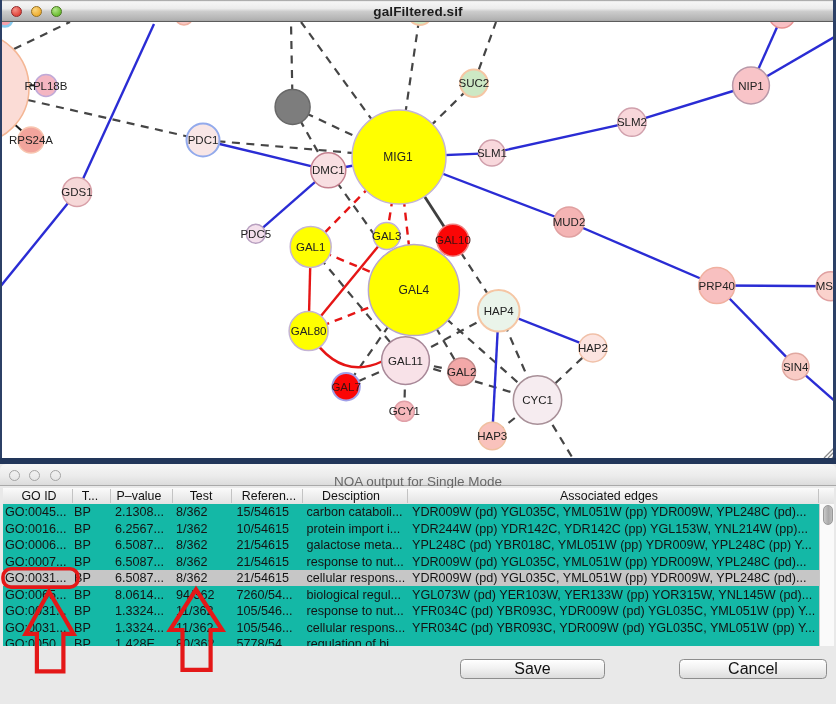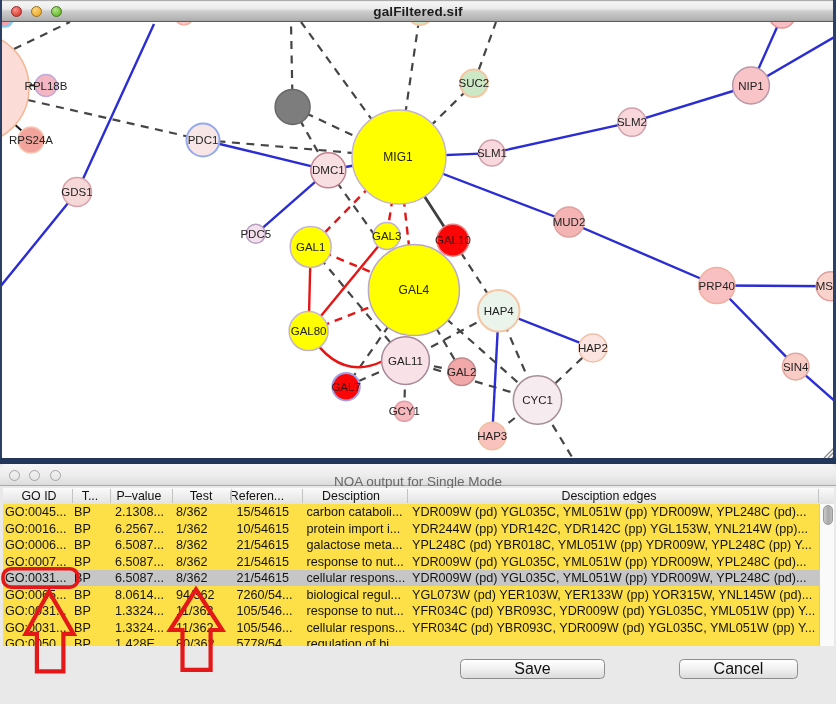--- a/index.html
+++ b/index.html
@@ -25,21 +25,21 @@
   #noatitle .gl{position:absolute;top:6.4px;width:11px;height:11px;border-radius:50%;
     background:transparent;border:1.5px solid #a4a4a4;box-sizing:border-box;}
   #noatitle-text{position:absolute;top:10px;left:0;width:100%;text-align:center;
     font-size:13.5px;font-weight:400;color:#686868;}
   #thead{left:3px;top:23.5px;width:831px;height:17px;
     background:linear-gradient(#fbfbfb,#eee 50%,#e2e2e2);
     border-bottom:1px solid #b4b4b4;box-sizing:border-box;
     font-size:12.4px;color:#111;}
   #thead .h{position:absolute;top:1px;transform:translateX(-50%);white-space:nowrap;}
   #thead .sep{position:absolute;top:1px;height:14px;width:1px;background:#c3c3c3;}
-  #tbody{left:3px;top:39.5px;width:815.5px;height:142.5px;background:#fde047;overflow:hidden;
+  #tbody{left:3px;top:39.5px;width:815.5px;height:142.5px;background:#14b8a6;overflow:hidden;
     font-size:12.6px;color:#141414;}
   .row{position:absolute;left:0;width:900px;height:16.5px;white-space:nowrap;}
   .row span{position:absolute;top:1.5px;}
   .c0{left:2px;} .c1{left:71px;} .c2{left:112px;} .c3{left:173px;}
   .c4{left:233.5px;} .c5{left:303.5px;} .c6{left:409px;}
   .sel{background:#c6c6c6;}
   
   #sbar{left:818.5px;top:39.5px;width:15.5px;height:142.5px;background:#fafafa;
     border-left:1px solid #c9c9c9;box-sizing:border-box;}
   #sthumb{position:absolute;left:3px;top:1.5px;width:10px;height:20px;border-radius:5px;
@@ -204,23 +204,23 @@
     <div class="gl" style="left:9.3px;"></div>
     <div class="gl" style="left:28.9px;"></div>
     <div class="gl" style="left:49.5px;"></div>
     <div id="noatitle-text">NOA output for Single Mode</div>
   </div>
   <div id="thead" class="abs">
     <span class="h" style="left:36px;">GO ID</span>
     <span class="h" style="left:87px;">T...</span>
     <span class="h" style="left:136px;">P–value</span>
     <span class="h" style="left:198px;">Test</span>
-    <span class="h" style="left:254px;">Referen...</span>
+    <span class="h" style="left:266px;">Referen...</span>
     <span class="h" style="left:348px;">Desciption</span>
-    <span class="h" style="left:606px;">Desciption edges</span>
+    <span class="h" style="left:606px;">Associated edges</span>
     <i class="sep" style="left:69px;"></i>
       <i class="sep" style="left:106.5px;"></i>
     <i class="sep" style="left:169px;"></i>
       <i class="sep" style="left:228px;"></i>
     <i class="sep" style="left:298.5px;"></i>
       <i class="sep" style="left:404px;"></i>
     <i class="sep" style="left:815px;"></i>
   </div>
   <div id="tbody" class="abs">
     <div class="row" style="top:0px;">
@@ -301,20 +301,20 @@
         <span class="c2">1.428E...</span>
         <span class="c3">80/362</span>
         <span class="c4">5778/54...</span>
         <span class="c5">regulation of bi...</span>
       </div>
   </div>
   <div id="sbar" class="abs">
       <div id="sthumb"></div>
     </div>
   <div class="btn" style="left:460px;width:145px;">Save</div>
-  <div class="btn" style="left:679px;width:119px;">Cancel</div>
+  <div class="btn" style="left:679px;width:148px;">Cancel</div>
 </div>
 
 <svg id="anno" class="abs" width="836" height="704" viewBox="0 0 836 704">
   <rect x="3" y="568.8" width="75" height="18.3" rx="8" fill="none" stroke="#e41818" stroke-width="3.6"></rect>
   <path d="M49,591.5 73.6,633.9 63.4,633.9 63.4,671.4 36.9,671.4 36.9,633.9 25.6,633.9 Z" fill="none" stroke="#e41818" stroke-width="4.2" stroke-linejoin="miter"></path>
   <path d="M196,589.5 222.2,630 210.6,630 210.6,669.8 182.5,669.8 182.5,630 170,630 Z" fill="none" stroke="#e41818" stroke-width="4.2" stroke-linejoin="miter"></path>
 </svg>
 
 </body></html>

